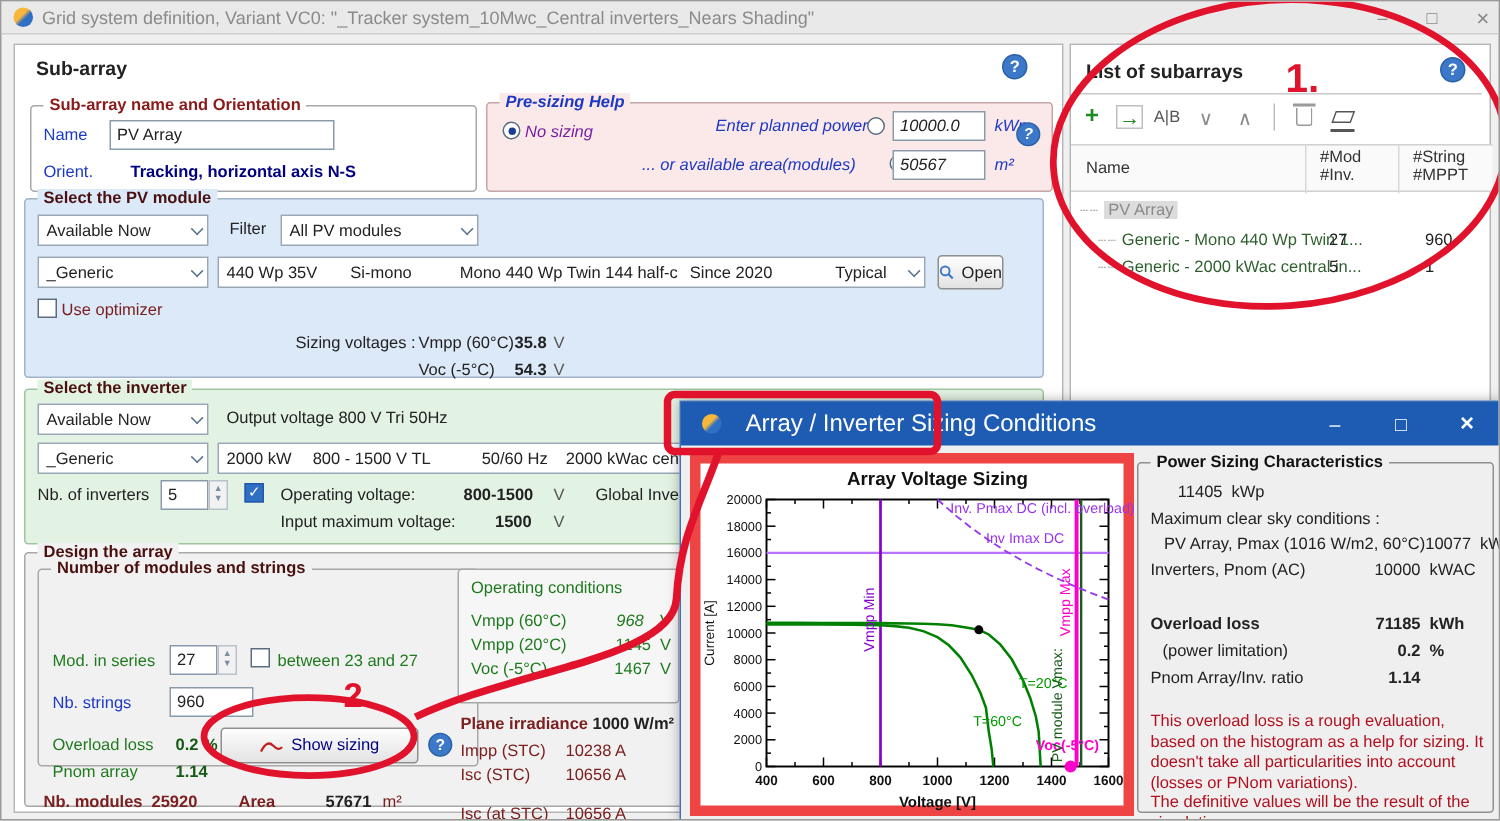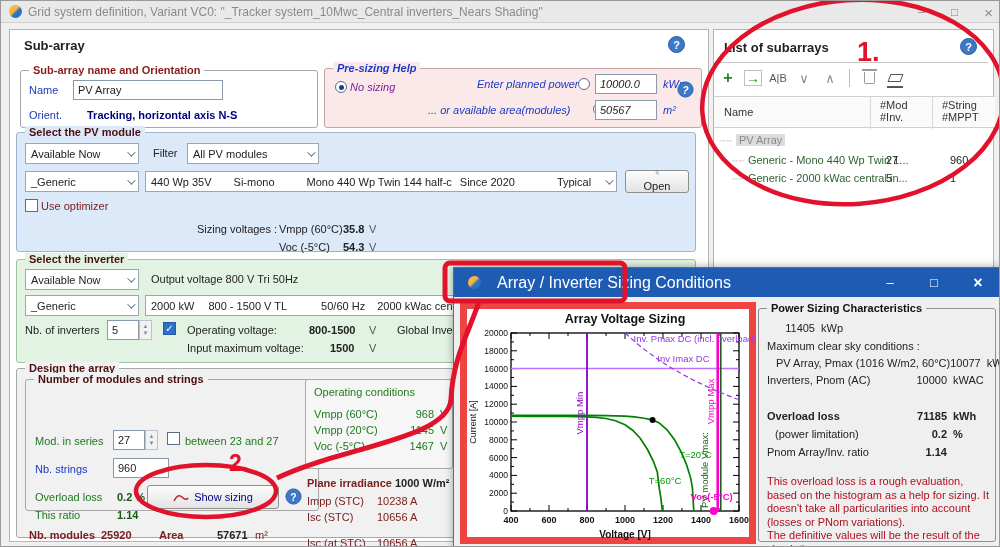--- a/index.html
+++ b/index.html
@@ -118,21 +118,21 @@
           <span class="caret"></span>
         </span>
       <span class="sel" style="left:128px;top:38px;width:472px;">
         <span>440 Wp 35V</span>
         <span style="margin-left:22px;">Si-mono</span>
         <span style="margin-left:32px;">Mono 440 Wp Twin 144 half-c</span>
         <span style="margin-left:8px;">Since 2020</span>
         <span style="margin-left:42px;">Typical</span>
         <span class="caret"></span>
       </span>
-      <span class="btn" style="left:608px;top:37px;width:64px;height:23px;flex-direction:column;">
+      <span class="btn" style="left:608px;top:37px;width:44px;height:23px;">
         <svg width="11" height="11" viewBox="0 0 11 11">
             <circle cx="4.5" cy="4.5" r="3.2" fill="none" stroke="#3c78c8" stroke-width="1.4"></circle>
             <line x1="7" y1="7" x2="10" y2="10" stroke="#3c78c8" stroke-width="1.6"></line>
           </svg>
         <span>Open</span>
       </span>
       <span class="row" style="left:8px;top:66px;"><span class="cbx" style="vertical-align:-2px;"></span> <span class="maroon">Use optimizer</span></span>
       <span class="row" style="left:180px;top:90px;">Sizing voltages :</span>
       <span class="row" style="left:262px;top:90px;">Vmpp (60°C)</span>
       <span class="row b" style="left:326px;top:90px;">35.8</span>
@@ -198,21 +198,21 @@
           <span>?</span>
         </span>
 
       <span class="row blue" style="left:18px;top:94px;">Nb. strings</span>
       <span class="inp" style="left:96px;top:89px;width:56px;">
           <span>960</span>
         </span>
 
       <span class="row green" style="left:18px;top:122px;">Overload loss</span>
       <span class="row b" style="left:100px;top:122px;color:#14591４;color:#145914;">0.2 %</span>
-      <span class="row green" style="left:18px;top:140px;">This ratio</span>
+      <span class="row green" style="left:18px;top:140px;">Pnom array</span>
       <span class="row b" style="left:100px;top:140px;color:#145914;">1.14</span>
 
       <span class="btn" style="left:130px;top:116px;width:132px;height:24px;">
         <svg width="16" height="10" viewBox="0 0 16 10">
             <path d="M1 9 Q5 1 9 5 T15 6" fill="none" stroke="#c02020" stroke-width="1.5"></path>
           </svg>
         <span class="navy">Show sizing</span>
       </span>
       <span class="abs qicon" style="left:268px;top:119px;transform:scale(.95);">
           <span>?</span>
@@ -220,21 +220,21 @@
 
       <span class="row maroon b" style="left:12px;top:160px;">Nb. modules</span>
       <span class="row maroon b" style="left:84px;top:160px;">25920</span>
       <span class="row maroon b" style="left:142px;top:160px;">Area</span>
       <span class="row b" style="left:200px;top:160px;">57671</span>
       <span class="row maroon" style="left:238px;top:160px;">m²</span>
 
       <div class="grp" style="left:288px;top:10px;width:148px;height:90px;background:#F6F6F6;">
         <span class="row green" style="left:8px;top:6px;">Operating conditions</span>
         <span class="row green" style="left:8px;top:28px;">Vmpp (60°C)</span>
-        <span class="row green" style="left:100px;top:28px;width:28px;text-align:right;">968</span>
+        <span class="row green" style="left:100px;top:28px;width:28px;text-align:center;font-style:italic;">968</span>
         <span class="row green" style="left:134px;top:28px;">V</span>
         <span class="row green" style="left:8px;top:44px;">Vmpp (20°C)</span>
         <span class="row green" style="left:100px;top:44px;width:28px;text-align:right;">1145</span>
         <span class="row green" style="left:134px;top:44px;">V</span>
         <span class="row green" style="left:8px;top:60px;">Voc (-5°C)</span>
         <span class="row green" style="left:100px;top:60px;width:28px;text-align:right;">1467</span>
         <span class="row green" style="left:134px;top:60px;">V</span>
       </div>
       <span class="row maroon b" style="left:290px;top:108px;">Plane irradiance</span>
       <span class="row b" style="left:378px;top:108px;">1000 W/m²</span>

